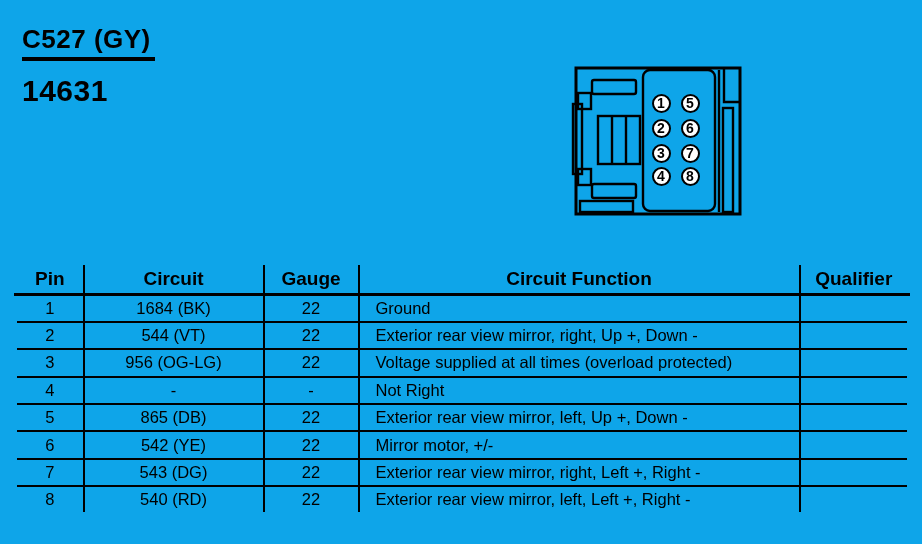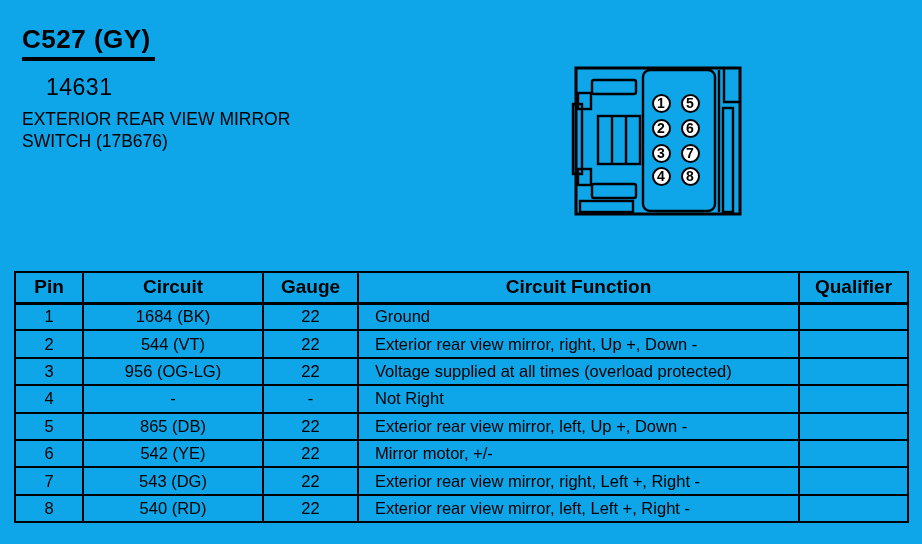--- a/index.html
+++ b/index.html
@@ -13,21 +13,21 @@
     overflow:hidden;
   }
   .connector-id {
     position:absolute; left:22px; top:24px;
     font-size:26px; font-weight:700; letter-spacing:0.5px;
     display:inline-block;
     border-bottom:4px solid #000; padding:0 4px 2px 0;
   }
   .part-number {
     position:absolute; left:22px; top:74px;
-    font-size:23px; font-weight:400; letter-spacing:0.5px;margin-left:24px;
+    font-size:30px; font-weight:700; letter-spacing:0.5px;
   }
   .description {
     position:absolute; left:22px; top:108px;
     font-size:17.5px; line-height:22px; font-weight:400;
   }
   
   .connector {
     position:absolute; left:562px; top:62px; width:185px; height:155px;
   }
   .connector svg { position:absolute; left:0; top:0; }
@@ -35,24 +35,24 @@
   .connector svg .outer { stroke-width:3; }
   .pin-circle {
     position:absolute; width:19px; height:19px;
     border:2.5px solid #000; border-radius:50%;
     display:flex; align-items:center; justify-content:center;
     font-size:14px; font-weight:700; line-height:1;
     background:#fff;
   }
   
   .pin-table {
-    position:absolute; left:14px; top:271px;
+    position:absolute; left:14px; top:262px;
     border-collapse:collapse; table-layout:fixed;
     width:893px;
-    border:1px solid #0ea5e9;
+    border:3px solid #0ea5e9;
   }
   .pin-table th, .pin-table td {
     border:2px solid #000;
     font-family:"Liberation Sans", sans-serif;
     overflow:hidden; white-space:nowrap;
   }
   .pin-table thead tr { height:31px; }
   .pin-table tbody tr { height:27.4px; }
   .pin-table th {
     font-size:19px; font-weight:700; text-align:center;
@@ -61,24 +61,20 @@
   .pin-table td { font-size:16.5px; font-weight:400; text-align:center; }
   .pin-table td.col3 { text-align:left; padding-left:16px; }
 </style>
 </head>
 <body>
 
 <div class="page">
 
   <div class="connector-id">C527 (GY)</div>
   <div class="part-number">14631</div>
-  <div class="description">
-    <div>EXTERIOR REAR VIEW MIRROR</div>
-    <div>SWITCH (17B676)</div>
-  </div>
 
   <div class="connector">
     <svg viewBox="0 0 185 155" width="185" height="155">
 
       <rect class="outer" x="14" y="6" width="164" height="146"></rect>
 
       <rect x="81" y="8" width="72" height="141" rx="7"></rect>
 
       <rect x="30" y="18" width="44" height="14" rx="2"></rect>
 

